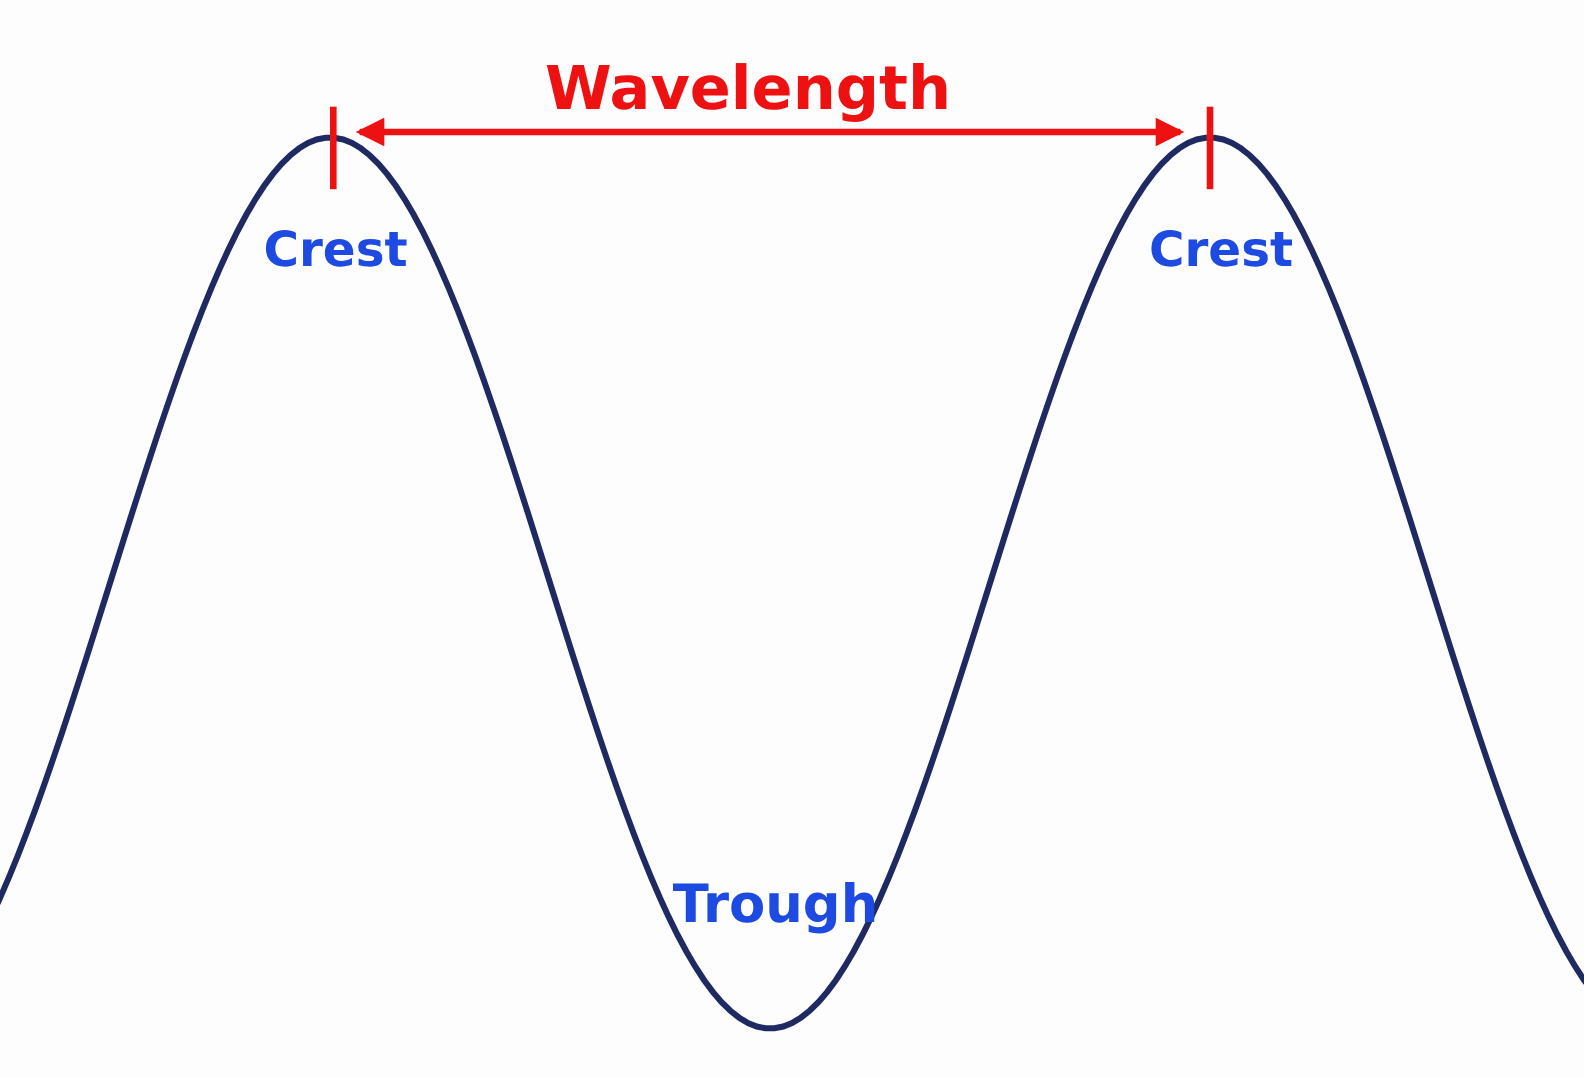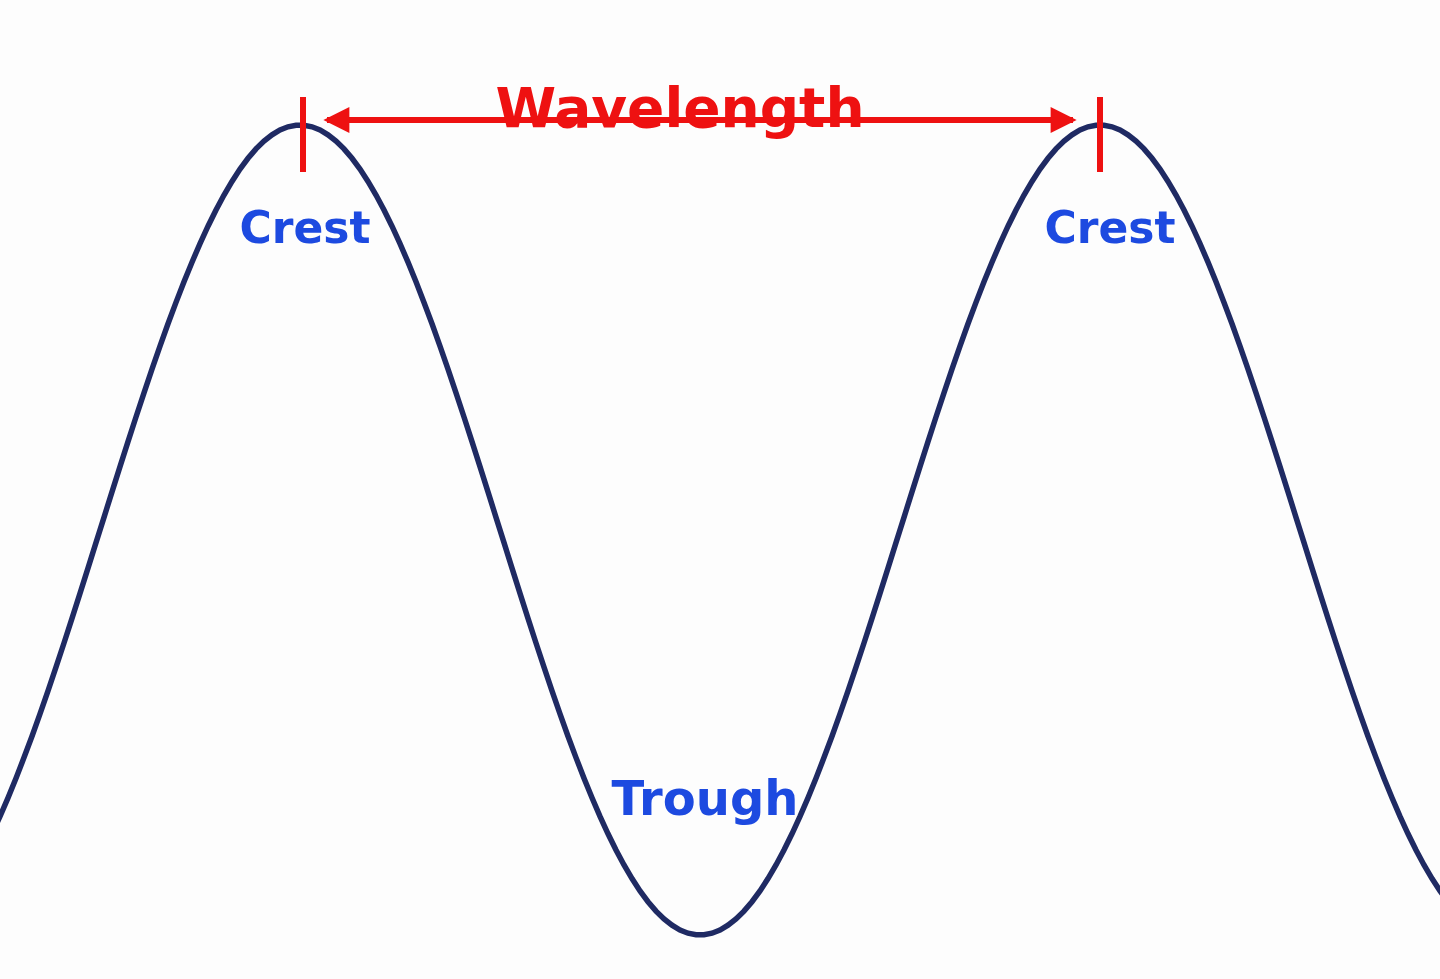--- a/index.html
+++ b/index.html
@@ -57,20 +57,20 @@
       </marker>
     </defs>
 
     <path fill="none" stroke-linecap="round" d="M-24.0 865.0L-16.0 850.0L-8.0 833.8L0.0 816.4L8.0 797.8L16.0 778.2L24.0 757.6L32.0 736.2L40.0 713.9L48.0 690.8L56.0 667.2L64.0 643.0L72.0 618.3L80.0 593.4L88.0 568.1L96.0 542.7L104.0 517.3L112.0 491.9L120.0 466.6L128.0 441.7L136.0 417.0L144.0 392.8L152.0 369.2L160.0 346.1L168.0 323.8L176.0 302.4L184.0 281.8L192.0 262.2L200.0 243.6L208.0 226.2L216.0 210.0L224.0 195.0L232.0 181.4L240.0 169.1L248.0 158.3L256.0 148.9L264.0 141.1L272.0 134.8L280.0 130.0L288.0 126.8L296.0 125.2L304.0 125.2L312.0 126.8L320.0 130.0L328.0 134.8L336.0 141.1L344.0 148.9L352.0 158.3L360.0 169.1L368.0 181.4L376.0 195.0L384.0 210.0L392.0 226.2L400.0 243.6L408.0 262.2L416.0 281.8L424.0 302.4L432.0 323.8L440.0 346.1L448.0 369.2L456.0 392.8L464.0 417.0L472.0 441.7L480.0 466.6L488.0 491.9L496.0 517.3L504.0 542.7L512.0 568.1L520.0 593.4L528.0 618.3L536.0 643.0L544.0 667.2L552.0 690.8L560.0 713.9L568.0 736.2L576.0 757.6L584.0 778.2L592.0 797.8L600.0 816.4L608.0 833.8L616.0 850.0L624.0 865.0L632.0 878.6L640.0 890.9L648.0 901.7L656.0 911.1L664.0 918.9L672.0 925.2L680.0 930.0L688.0 933.2L696.0 934.8L704.0 934.8L712.0 933.2L720.0 930.0L728.0 925.2L736.0 918.9L744.0 911.1L752.0 901.7L760.0 890.9L768.0 878.6L776.0 865.0L784.0 850.0L792.0 833.8L800.0 816.4L808.0 797.8L816.0 778.2L824.0 757.6L832.0 736.2L840.0 713.9L848.0 690.8L856.0 667.2L864.0 643.0L872.0 618.3L880.0 593.4L888.0 568.1L896.0 542.7L904.0 517.3L912.0 491.9L920.0 466.6L928.0 441.7L936.0 417.0L944.0 392.8L952.0 369.2L960.0 346.1L968.0 323.8L976.0 302.4L984.0 281.8L992.0 262.2L1000.0 243.6L1008.0 226.2L1016.0 210.0L1024.0 195.0L1032.0 181.4L1040.0 169.1L1048.0 158.3L1056.0 148.9L1064.0 141.1L1072.0 134.8L1080.0 130.0L1088.0 126.8L1096.0 125.2L1104.0 125.2L1112.0 126.8L1120.0 130.0L1128.0 134.8L1136.0 141.1L1144.0 148.9L1152.0 158.3L1160.0 169.1L1168.0 181.4L1176.0 195.0L1184.0 210.0L1192.0 226.2L1200.0 243.6L1208.0 262.2L1216.0 281.8L1224.0 302.4L1232.0 323.8L1240.0 346.1L1248.0 369.2L1256.0 392.8L1264.0 417.0L1272.0 441.7L1280.0 466.6L1288.0 491.9L1296.0 517.3L1304.0 542.7L1312.0 568.1L1320.0 593.4L1328.0 618.3L1336.0 643.0L1344.0 667.2L1352.0 690.8L1360.0 713.9L1368.0 736.2L1376.0 757.6L1384.0 778.2L1392.0 797.8L1400.0 816.4L1408.0 833.8L1416.0 850.0L1424.0 865.0L1432.0 878.6L1440.0 890.9L1448.0 901.7L1456.0 911.1L1464.0 918.9" stroke="#1f2a63" stroke-width="5.5"></path>
 
     <line x1="303" y1="97" x2="303" y2="172" stroke="#ee1111" stroke-width="6"></line>
     <line x1="1100" y1="97" x2="1100" y2="172" stroke="#ee1111" stroke-width="6"></line>
     <line marker-start="url(#ah-left)" marker-end="url(#ah-right)" x1="327" y1="120" x2="1073" y2="120" stroke="#ee1111" stroke-width="6"></line>
   </svg>
 
-  <div class="lbl lbl-wavelength" style="color: rgb(238, 17, 17); margin-top: 28px;">Wavelength</div>
+  <div class="lbl lbl-wavelength" style="color: rgb(238, 17, 17);">Wavelength</div>
 
   <div class="lbl lbl-crest lbl-crest-left" style="color: rgb(29, 74, 224);">Crest</div>
 
   <div class="lbl lbl-crest lbl-crest-right" style="color: rgb(29, 74, 224);">Crest</div>
 
-  <div class="lbl lbl-trough" style="color: rgb(29, 74, 224);">Trough</div>
+  <div class="lbl lbl-trough" style="color: rgb(29, 74, 224); margin-top: 24px;">Trough</div>
 </div>
 
 </body></html>

